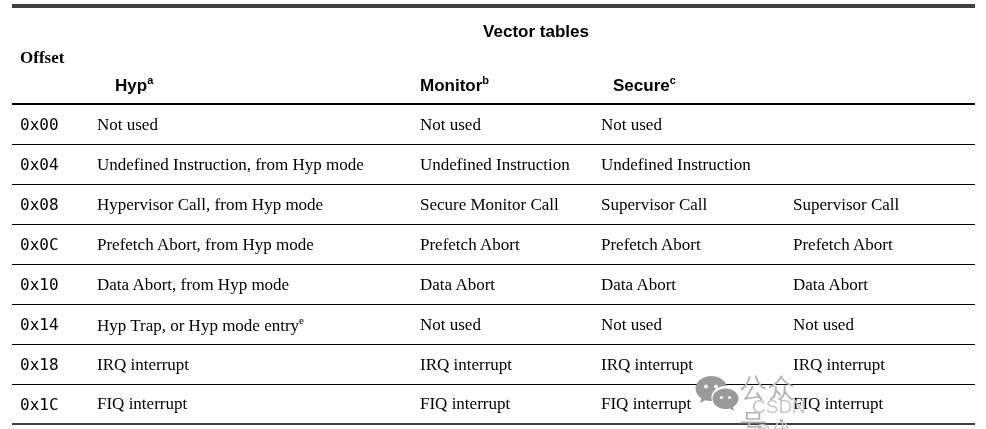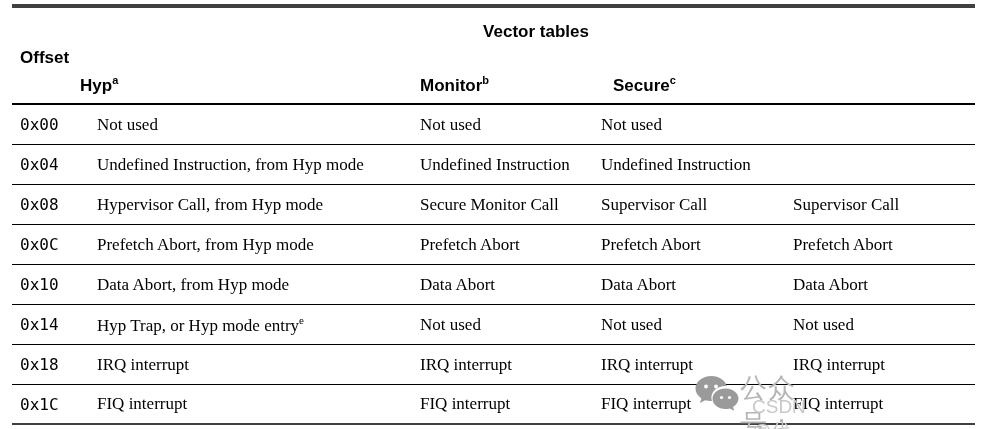--- a/index.html
+++ b/index.html
@@ -13,28 +13,28 @@
   .thead {
     position:relative; height:95px;
     border-top:4px solid #404040; border-bottom:2px solid #000;
   }
   .title {
     position:absolute; left:85px; width:878px; top:14px; text-align:center;
     font-family:"Liberation Sans", sans-serif; font-weight:bold; font-size:17px;
   }
   .offset-h {
     position:absolute; left:8px; top:40px;
-    font-family:Liberation Sans, sans-serif; font-weight:bold; font-size:17px;
+    font-family:Liberation Serif, serif; font-weight:bold; font-size:17px;
   }
   .col-h {
     position:absolute; bottom:7px;
     font-family:"Liberation Sans", sans-serif; font-weight:bold; font-size:17px;
   }
   .col-h sup { font-size:11px; }
-  .c1 { left:68px;margin-top:18px; } .c2 { left:408px; } .c3 { left:589px;margin-left:12px; } .c4 { left:781px; }
+  .c1 { left:103px;margin-top:18px; } .c2 { left:408px; } .c3 { left:589px;margin-left:12px; } .c4 { left:781px; }
 
   
   .row {
     display:grid; grid-template-columns:85px 323px 181px 192px 182px;
     height:39px; align-items:center; border-bottom:1px solid #000;
     font-size:17px;
   }
   .row:last-child { border-bottom:2px solid #404040; height:38px; }
   .cell { white-space:nowrap; overflow:hidden; }
   .cell sup { font-size:11px; }

